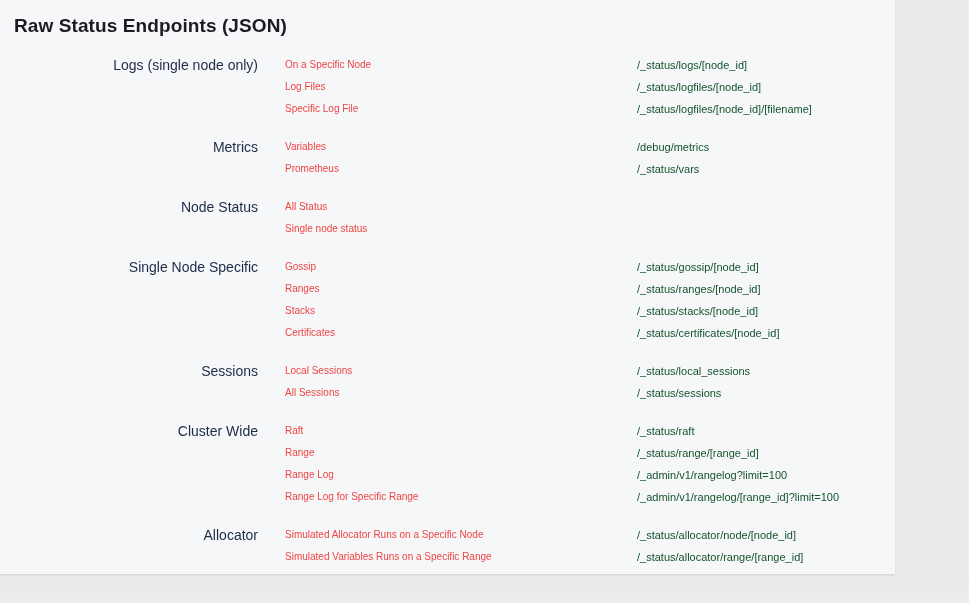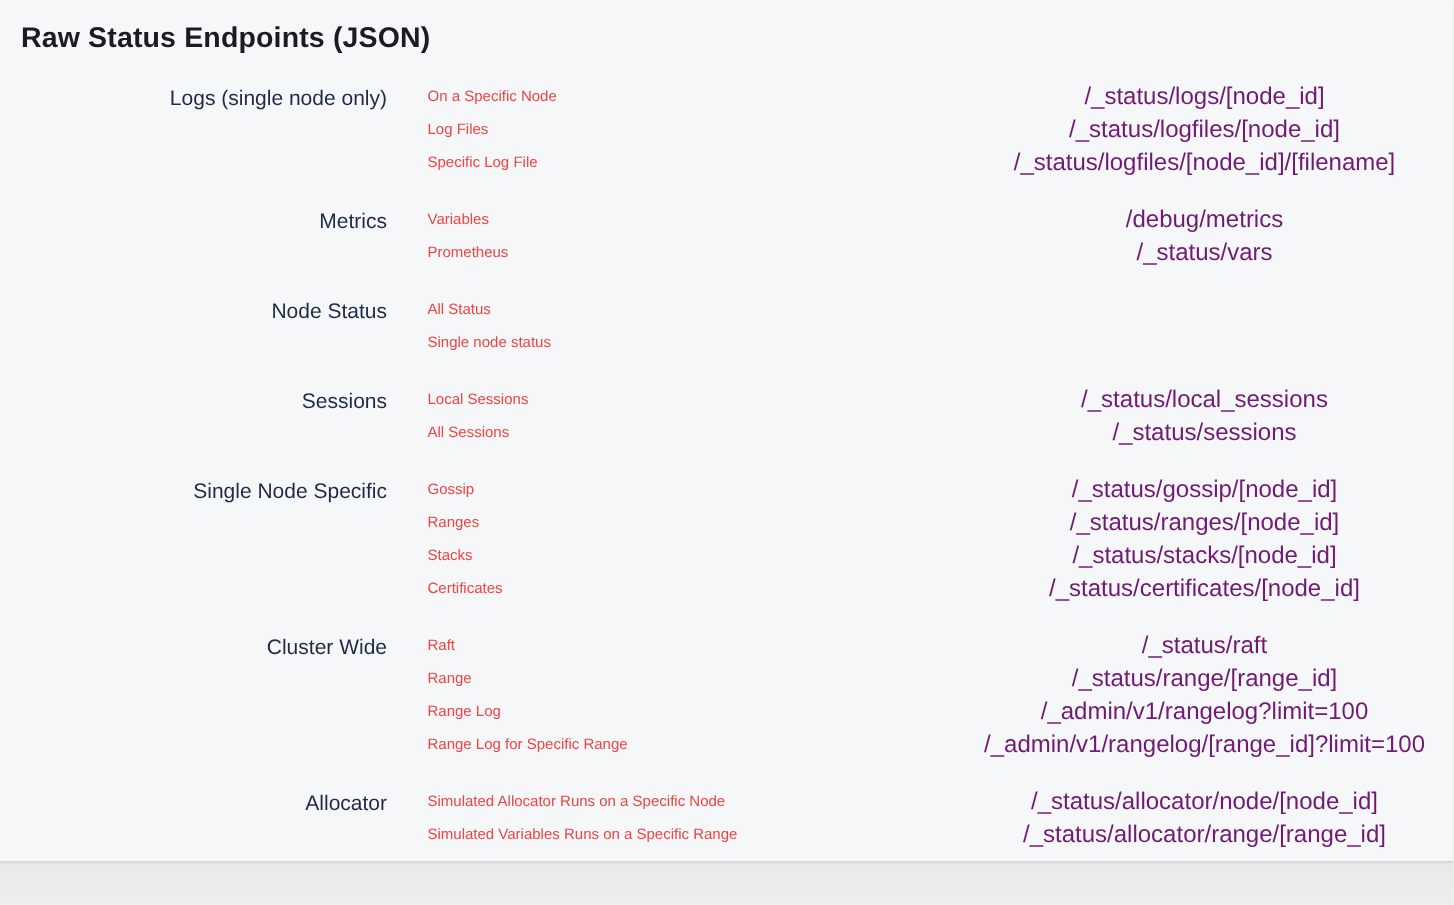--- a/index.html
+++ b/index.html
@@ -8,21 +8,21 @@
   }
   body {
     width: 969px;
     height: 603px;
     background: #e9ebed;
     font-family: "Liberation Sans", sans-serif;
     overflow: hidden;
   }
   .panel {
     box-sizing: border-box;
-    width: 969px;
+    width: 895px;
     height: 574px;
     background: #f6f7f8;
     padding: 14px 0 0 14px;
     box-shadow: 0 1px 2px rgba(0,0,0,0.10);
     position: relative;
   }
   .bottom-strip {
     width: 969px;
     height: 29px;
     background: linear-gradient(#e7e9ea, #ecedef);
@@ -51,24 +51,23 @@
   }
   .links a.link {
     display: block;
     font-size: 10px;
     line-height: 22px;
     color: #ef4444;
     text-decoration: none;
     cursor: pointer;
   }
   .paths .path {
-    font-size: 16px;
+    font-size: 11px;
     line-height: 22px;
-    color: #701a75;
-    text-align: center;
+    color: #14532d;
   }
 </style>
 </head>
 <body>
 
 <div class="panel">
   <h1 class="page-title">Raw Status Endpoints (JSON)</h1>
   <div class="sections" id="sections">
   <div class="section">
     <div class="category">Logs (single node only)</div>
@@ -108,52 +107,52 @@
   <a class="link" href="#">All Status</a>
 
   <a class="link" href="#">Single node status</a>
 </div>
     <div class="paths">
 
 </div>
   </div>
 
   <div class="section">
-    <div class="category">Sessions</div>
-    <div class="links">
-  <a class="link" href="#">Local Sessions</a>
-
-  <a class="link" href="#">All Sessions</a>
-</div>
-    <div class="paths">
-  <div class="path">/_status/local_sessions</div>
-
-  <div class="path">/_status/sessions</div>
-</div>
-  </div>
-
-  <div class="section">
     <div class="category">Single Node Specific</div>
     <div class="links">
   <a class="link" href="#">Gossip</a>
 
   <a class="link" href="#">Ranges</a>
 
   <a class="link" href="#">Stacks</a>
 
   <a class="link" href="#">Certificates</a>
 </div>
     <div class="paths">
   <div class="path">/_status/gossip/[node_id]</div>
 
   <div class="path">/_status/ranges/[node_id]</div>
 
   <div class="path">/_status/stacks/[node_id]</div>
 
   <div class="path">/_status/certificates/[node_id]</div>
+</div>
+  </div>
+
+  <div class="section">
+    <div class="category">Sessions</div>
+    <div class="links">
+  <a class="link" href="#">Local Sessions</a>
+
+  <a class="link" href="#">All Sessions</a>
+</div>
+    <div class="paths">
+  <div class="path">/_status/local_sessions</div>
+
+  <div class="path">/_status/sessions</div>
 </div>
   </div>
 
   <div class="section">
     <div class="category">Cluster Wide</div>
     <div class="links">
   <a class="link" href="#">Raft</a>
 
   <a class="link" href="#">Range</a>
 

